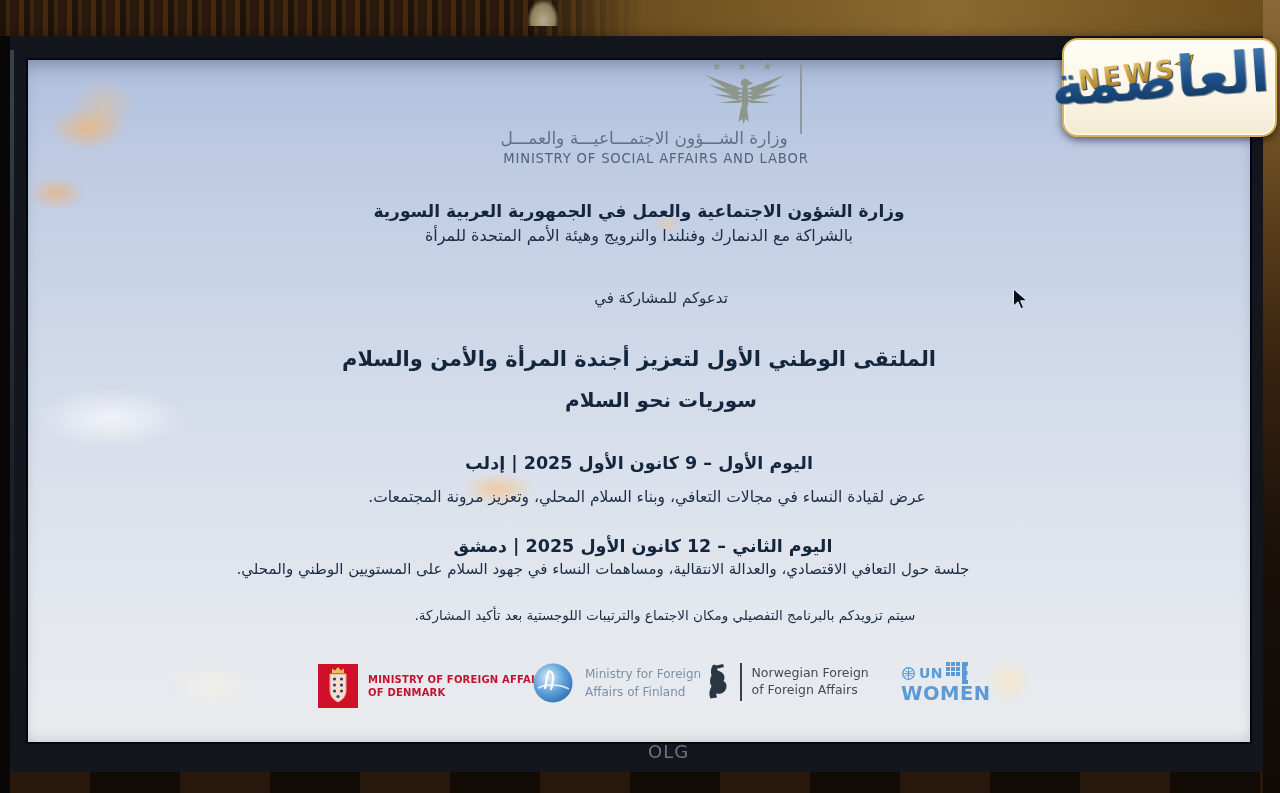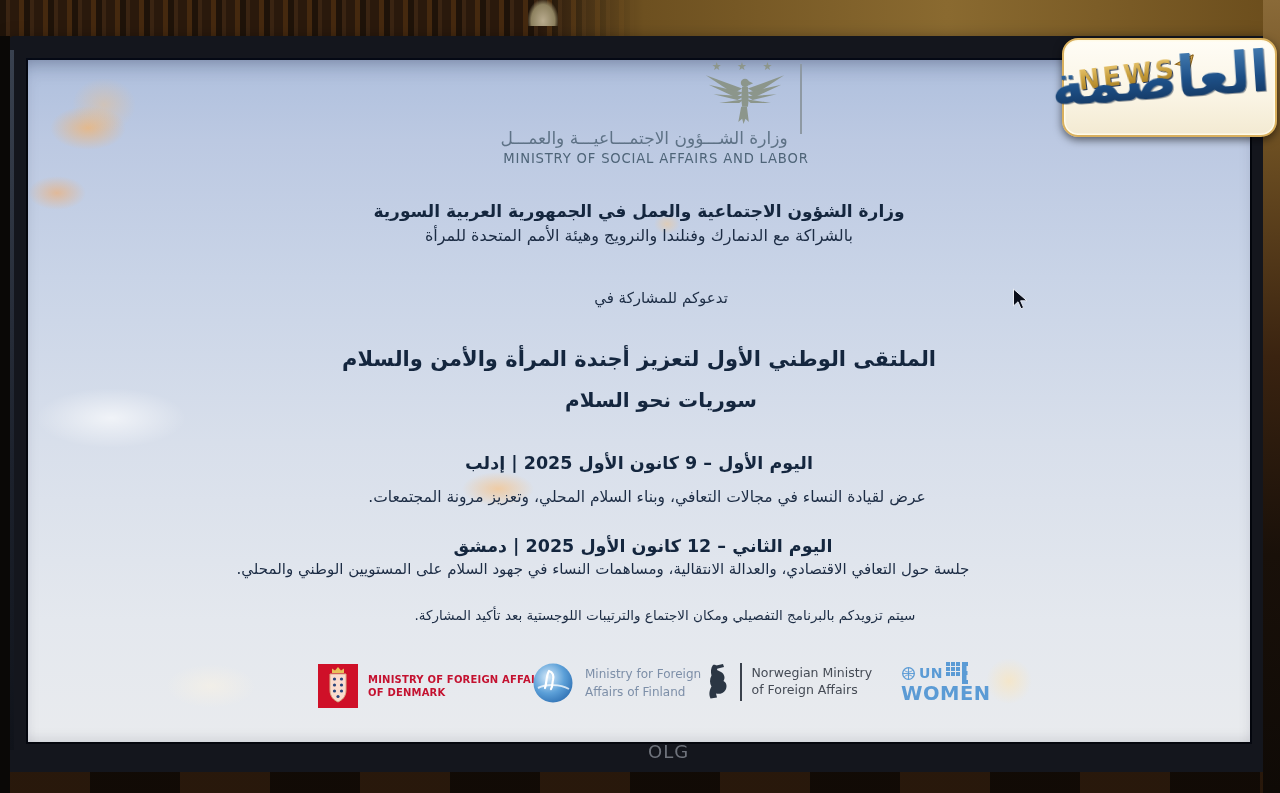--- a/index.html
+++ b/index.html
@@ -201,21 +201,21 @@
 
         <div class="partner p-no">
           <svg width="26" height="38" viewBox="0 0 26 38">
             <g fill="#2b3644">
               <path d="M8,3 L17,1 L18,4 L10,6 Z"></path>
               <path d="M7,2 C10,1 12,3.5 11,7 L15,9 C18.5,11 19.5,15 17.5,18 C20.5,19.5 21.5,23.5 19.5,27 C17.5,30.5 13,31.5 10,30.5 L11,34.5 L4.5,35.5 C2.5,31 3.5,27 5.5,23.5 C3.5,20.5 3.5,16 5.5,12.5 C4.5,9 4.8,4.5 7,2 Z"></path>
             </g>
           </svg>
           <div class="vline"></div>
           <div class="pt">
-            <span>Norwegian Ministry</span>
+            <span>Norwegian Foreign</span>
             <span>of Foreign Affairs</span>
           </div>
         </div>
 
         <div class="partner p-un">
           <div class="unw">
             <div class="unw-row1">
               <svg width="15" height="15" viewBox="0 0 16 16">
                 <circle cx="8" cy="8" r="6.2" fill="none" stroke="#5b9bd5" stroke-width="1.4"></circle>
                 <path d="M2,8 H14 M8,2 V14 M3.5,4.5 C6,7 10,7 12.5,4.5 M3.5,11.5 C6,9 10,9 12.5,11.5" stroke="#5b9bd5" stroke-width="1" fill="none"></path>

